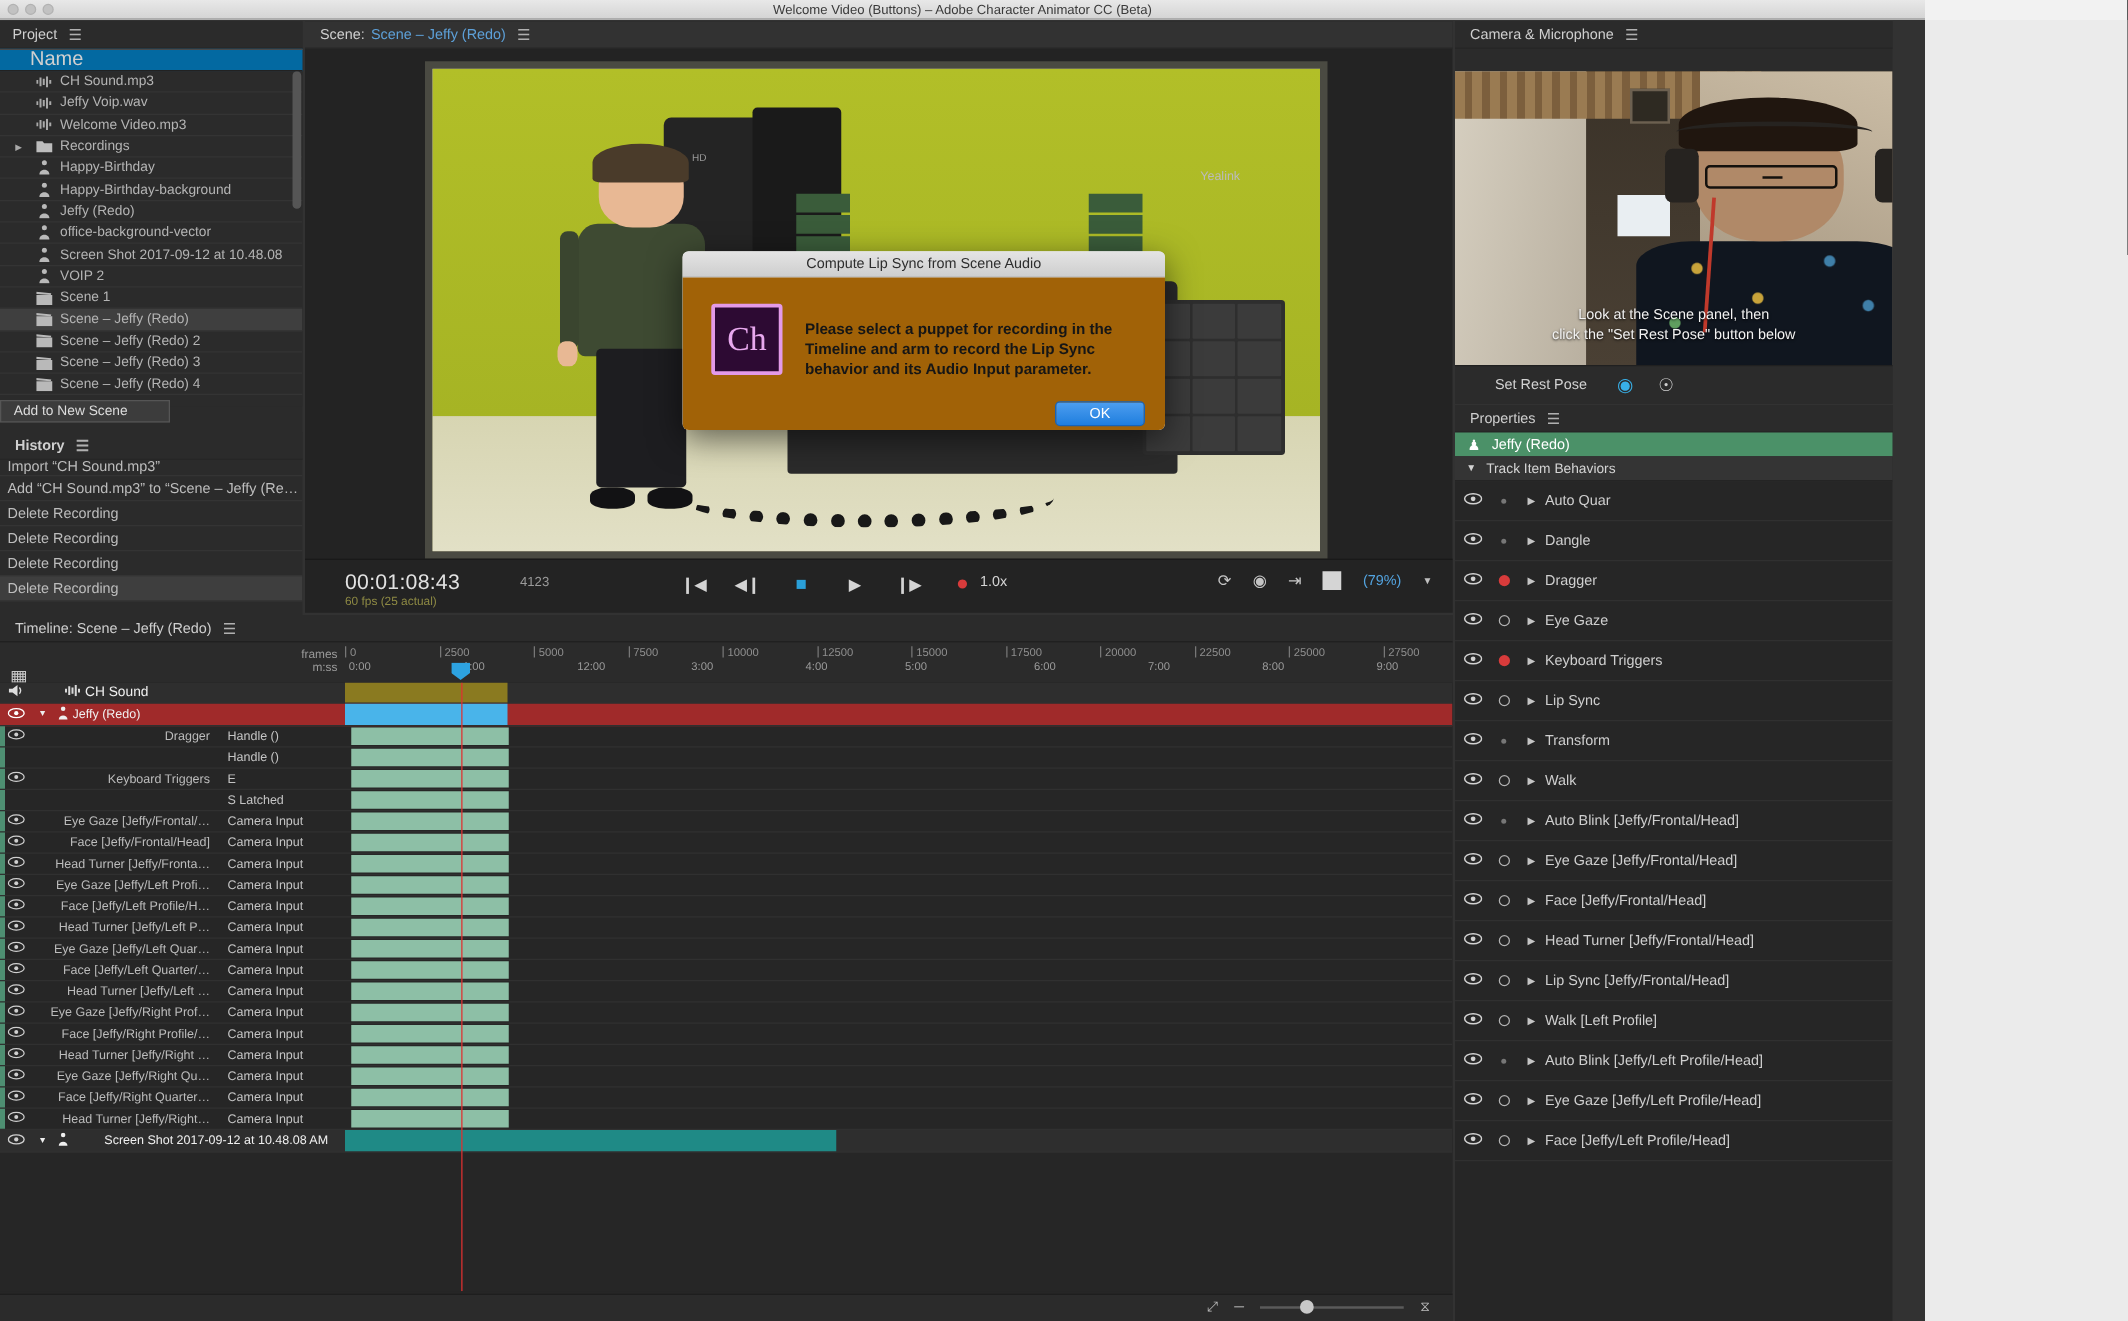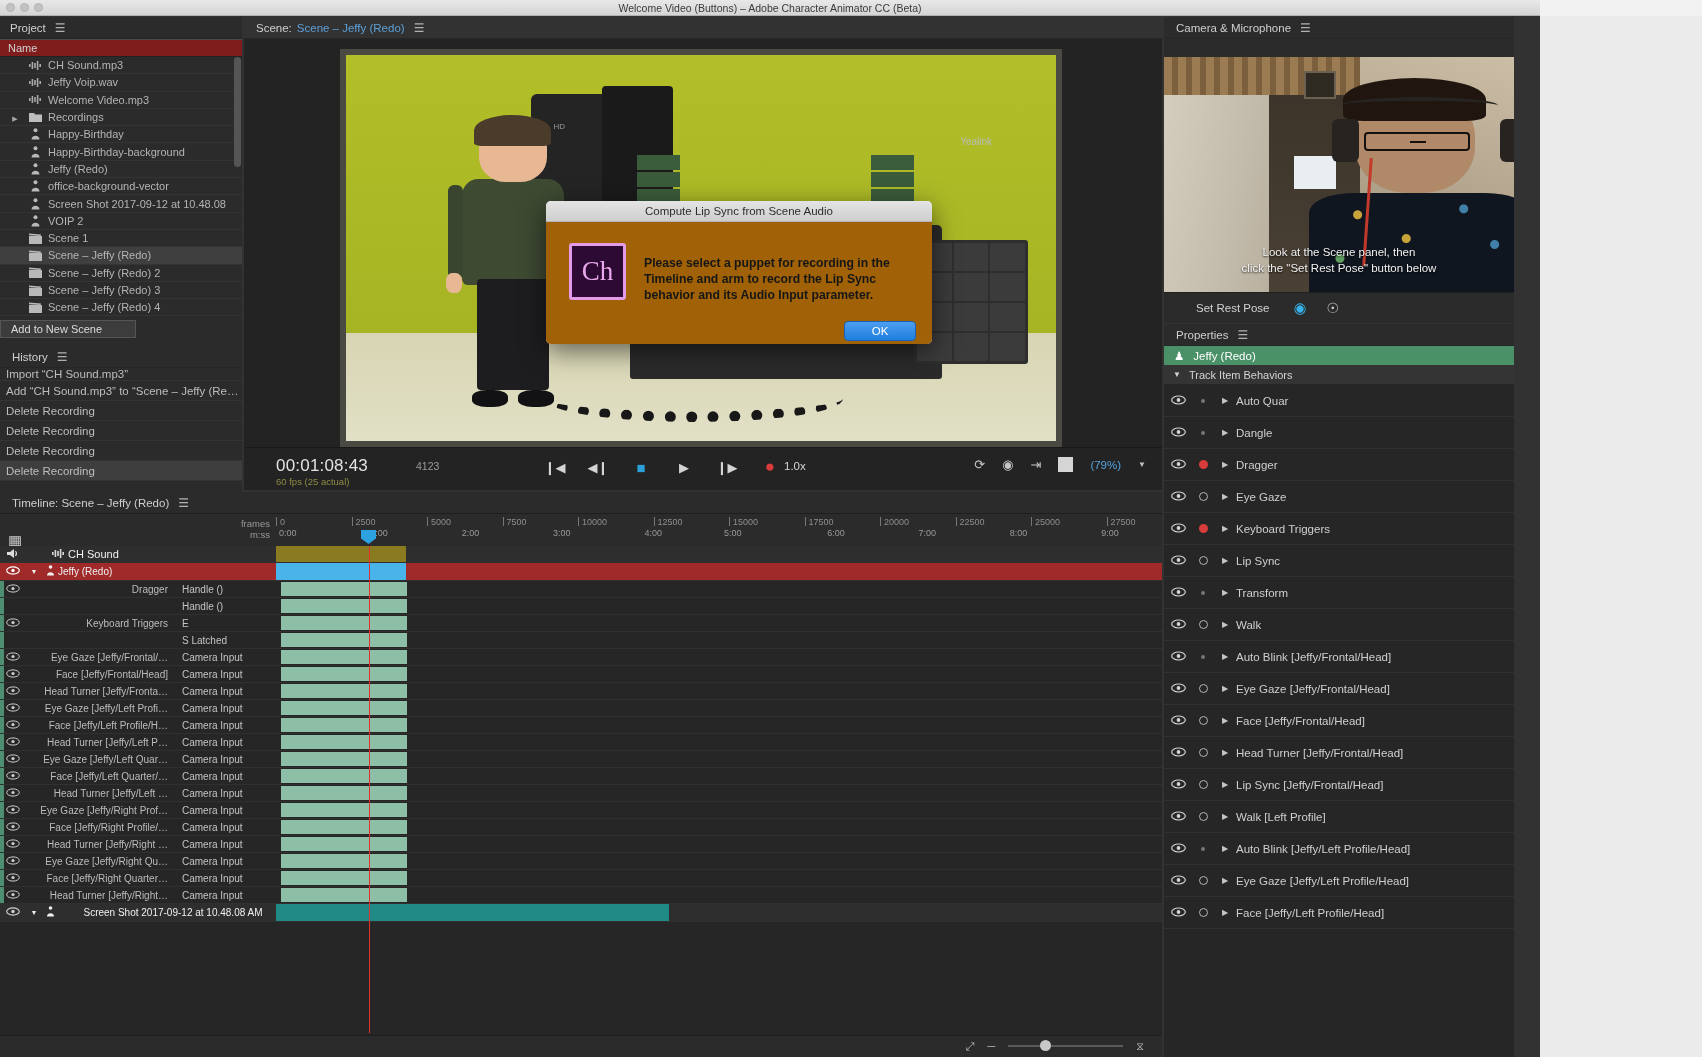--- a/index.html
+++ b/index.html
@@ -37,23 +37,23 @@
     padding-left:12px; gap:9px; font-size:11.5px; color:#cfcfcf;
     border-bottom:1px solid #262626;
   }
   .panel-head .burger { font-size:12px; color:#b0b0b0; cursor:default; }
   .panel-title-blue { color:#5da0d8; }
 
   
   #project { left:0; top:17px; width:242px; height:329px; background:#2b2b2b; }
   #project .panel-head { background:#2b2b2b;padding-left:10px; }
   .col-head {
-    height:18px; background:#7f1d1d; border-top:1px solid #4a4a4a;
-    border-bottom:1px solid #222; font-size:11px; color:#d0d0d0;
-    display:flex; align-items:center; padding-left:8px;
+    height:18px; background:#0369a1; border-top:1px solid #4a4a4a;
+    border-bottom:1px solid #222; font-size:16px; color:#d0d0d0;
+    display:flex; align-items:center; padding-left:24px;
   }
   .proj-list { position:relative; height:268px; overflow:hidden; background:#2b2b2b; }
   .proj-row {
     height:17.3px; display:flex; align-items:center; gap:6px;
     border-bottom:1px solid #343434; font-size:11px; color:#b4b4b4;
     padding-left:8px; white-space:nowrap;
   }
   .proj-row.sel { background:#3f3f3f; }
   .proj-row .ind { width:14px; display:inline-block; text-align:center; flex:none; }
   .proj-row .tw { font-size:7px; color:#a8a8a8; }
@@ -63,21 +63,21 @@
     background:#555; border-radius:4px;
   }
   .tooltip-btn {
     position:absolute; left:0; top:303px; width:136px; height:18px;
     background:#3c3c3c; border:1px solid #555; color:#dcdcdc;
     font-size:11px; display:flex; align-items:center; padding-left:10px;
   }
 
   
   #history { left:0; top:346px; width:242px; height:146px; background:#2b2b2b; }
-  #history .panel-head { background:#2b2b2b; }
+  #history .panel-head { background:#2b2b2b;font-weight:bold; }
   .hist-list { position:relative; overflow:hidden; height:122px; }
   .hist-row {
     height:20px; display:flex; align-items:center; padding-left:6px;
     font-size:11.5px; color:#bdbdbd; border-bottom:1px solid #343434;
   }
   .hist-row.sel { background:#3e3e3e; }
   .hist-row.clip { height:13px; overflow:hidden; align-items:flex-end; }
 
   
   #scene { left:244px; top:17px; width:918px; height:473px; background:#232323; }
@@ -639,21 +639,21 @@
           <span class="tick" style="left: 604px;">20000</span>
           <span class="tick" style="left: 679.5px;">22500</span>
           <span class="tick" style="left: 755px;">25000</span>
           <span class="tick" style="left: 830.5px;">27500</span>
           <span class="tick" style="left: 906px;">30000</span>
           <span class="tick" style="left: 981.5px;">32500</span>
           <span class="tick" style="left: 1057px;">35000</span>
           <span class="tick" style="left: 1132.5px;">37500</span>
           <span class="tick2" style="left: 0px;">0:00</span>
           <span class="tick2" style="left: 91.355px;">1:00</span>
-          <span class="tick2" style="left: 182.71px;">2:00</span>
+          <span class="tick2" style="left: 182.71px;">12:00</span>
           <span class="tick2" style="left: 274.065px;">3:00</span>
           <span class="tick2" style="left: 365.42px;">4:00</span>
           <span class="tick2" style="left: 445px;">5:00</span>
           <span class="tick2" style="left: 548.13px;">6:00</span>
           <span class="tick2" style="left: 639.485px;">7:00</span>
           <span class="tick2" style="left: 730.84px;">8:00</span>
           <span class="tick2" style="left: 822.195px;">9:00</span>
           <span class="tick2" style="left: 913.55px;">10:00</span>
         </div>
       <div class="tl-phhandle" style="left:361px; top:16px;"></div>

